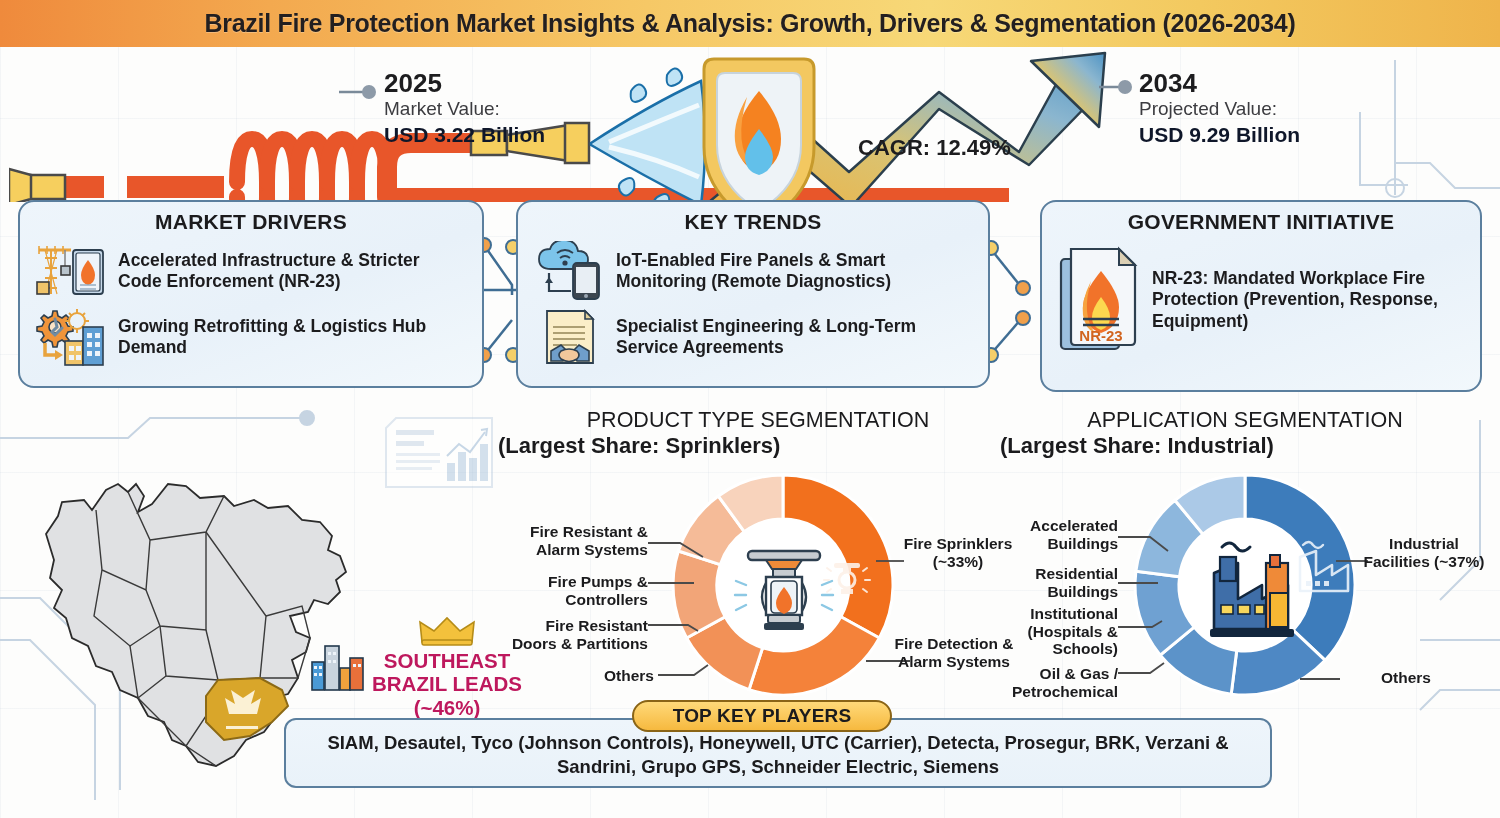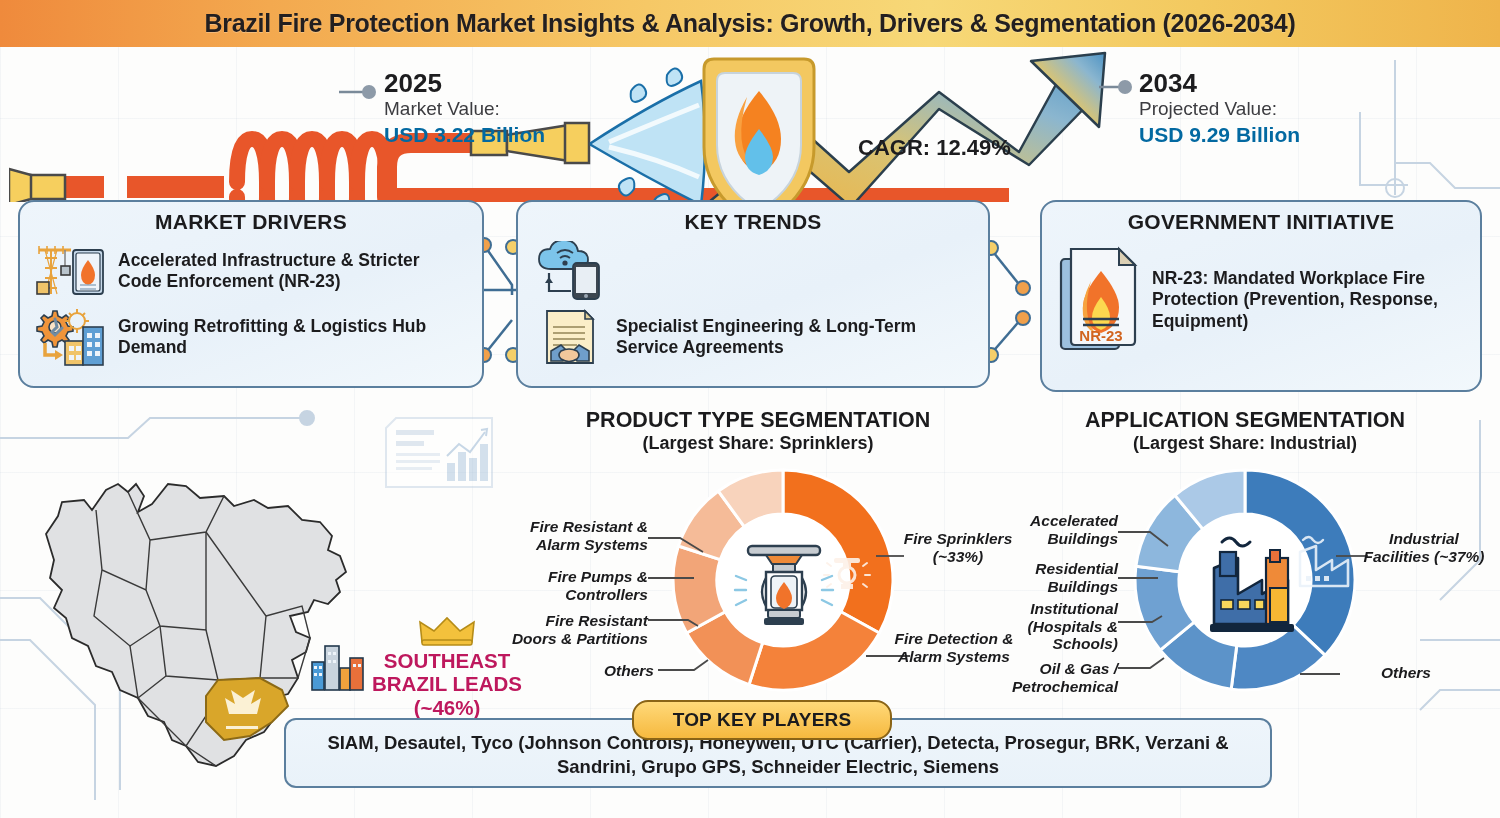--- a/index.html
+++ b/index.html
@@ -33,21 +33,21 @@
     font-size: 25px; font-weight: 700; color:#231f20; letter-spacing:-0.3px;
     text-shadow: 0 1px 0 rgba(255,255,255,.25);
     white-space:nowrap;
   }
 
   
   .hero { position:absolute; left:0; top:47px; width:1500px; height:155px;margin-left:9px; }
   .metric { position:absolute; }
   .metric .year { font-size:26px; font-weight:700; color:#1d1d1f; line-height:1.05; }
   .metric .lbl  { font-size:19px; font-weight:400; color:#3c3c40; line-height:1.3; }
-  .metric .val  { font-size:21px; font-weight:700; color:#0369a1; line-height:1.25;text-align:right; }
+  .metric .val  { font-size:21px; font-weight:700; color:#0f172a; line-height:1.25;text-align:right; }
   .m-left  { left:375px; top:23px; }
   .m-right { left:1130px; top:23px; }
   .cagr {
     position:absolute; left:849px; top:88px;
     font-size:22px; font-weight:700; color:#1d1d1f; white-space:nowrap;
   }
 
   
   .cards { position:absolute; top:200px; left:0; width:1500px; height:195px; }
   .card {
@@ -65,38 +65,38 @@
   }
   .row { display:flex; align-items:center; gap:10px; margin-top:4px; }
   .row .ico { flex:0 0 auto; width:74px; height:62px; display:flex; align-items:center; justify-content:center;}
   .row .txt { font-size:17.5px; font-weight:700; color:#1c1c1e; line-height:1.22; }
   .card.c3 .row { margin-top:10px; }
   .card.c3 .row .ico { width:86px; height:112px; }
   .card.c3 .row .txt { font-size:17.5px; }
 
   
   .seg { position:absolute; }
-  .seg h3 { text-align:center; font-size:21.5px; font-weight:700; color:#1b1b1d; line-height:1.12; }
-  .seg .sub { text-align:center; font-size:18px; font-weight:700; color:#1b1b1d; margin-top:1px; }
+  .seg h3 { text-align:center; font-size:21.5px; font-weight:400; color:#1b1b1d; line-height:1.12; }
+  .seg .sub { text-align:left; font-size:22px; font-weight:700; color:#1b1b1d; margin-top:1px; }
   .seg-prod { left:498px; top:408px; width:520px; }
   .seg-app  { left:1000px; top:408px; width:490px; }
-  .donut-wrap { position:relative; width:100%; height:250px; margin-top:6px;font-style:italic; }
+  .donut-wrap { position:relative; width:100%; height:250px; margin-top:6px; }
   .donut-lbl {
     position:absolute; font-size:15.5px; font-weight:700; color:#1b1b1d; line-height:1.14;
   }
   .donut-lbl.r { text-align:center; }
   .donut-lbl.l { text-align:right; }
 
   
   .southeast { position:absolute; left:352px; top:616px; width:190px; text-align:center; }
   .southeast .t { font-size:20.5px; font-weight:700; color:#be185d; line-height:1.14; }
 
   
   .kp-badge {
-    position:absolute; left:632px; top:700px; width:260px; height:40px;
+    position:absolute; left:632px; top:700px; width:260px; height:32px;
     background: linear-gradient(180deg,#ffd979 0%, #f6b93f 100%);
     border:2px solid #8a6416; border-radius:16px;
     display:flex; align-items:center; justify-content:center; z-index:3;
   }
   .kp-badge span { font-size:19px; font-weight:700; color:#1b1b1d; letter-spacing:.2px; }
   .kp-box {
     position:absolute; left:284px; top:718px; width:988px; height:70px;
     background: linear-gradient(180deg,#eef5fb 0%, #e9f2f9 100%);
     border:2px solid #5b7f9e; border-radius:12px;
     display:flex; align-items:center; justify-content:flex-end; text-align:center;
@@ -325,20 +325,21 @@
                 <path d="M27 17 q5 -4 10 0"></path>
             </g>
             <circle cx="32" cy="22" r="2.6" fill="#2d3f4f"></circle>
             <rect x="40" y="22" width="26" height="36" rx="4" fill="#3c4650" stroke="#2d3f4f" stroke-width="1.8"></rect>
             <rect x="43" y="26" width="20" height="26" fill="#e8eef4"></rect>
             <circle cx="53" cy="55" r="2" fill="#9aa6b2"></circle>
             <path d="M16 32 L16 50 L38 50" stroke="#2d3f4f" stroke-width="2.2" fill="none"></path>
             <path d="M16 36 L12 42 L20 42 Z" fill="#2d3f4f"></path>
           </svg>
         </div>
+        <div class="txt">IoT-Enabled Fire Panels &amp; Smart Monitoring (Remote Diagnostics)</div>
       </div>
 
       <div class="row">
         <div class="ico">
           <svg width="72" height="60" viewBox="0 0 72 60">
             <path d="M14 4 L52 4 L60 12 L60 56 L14 56 Z" fill="#fbeec8" stroke="#2d3f4f" stroke-width="1.8"></path>
             <path d="M52 4 L52 12 L60 12 Z" fill="#e2d09a" stroke="#2d3f4f" stroke-width="1.6"></path>
             <g stroke="#9a8b5e" stroke-width="1.6">
               <path d="M20 20 L52 20"></path>
                 <path d="M20 26 L52 26"></path>

